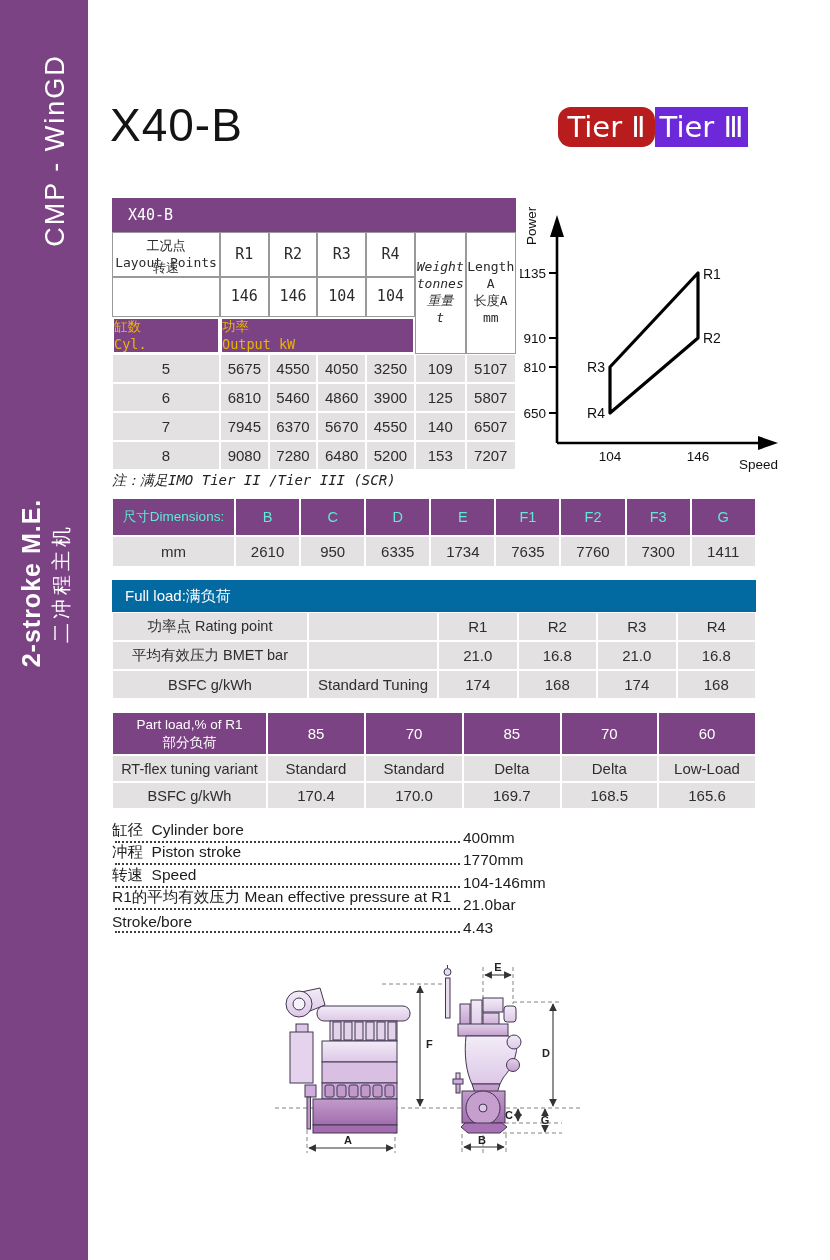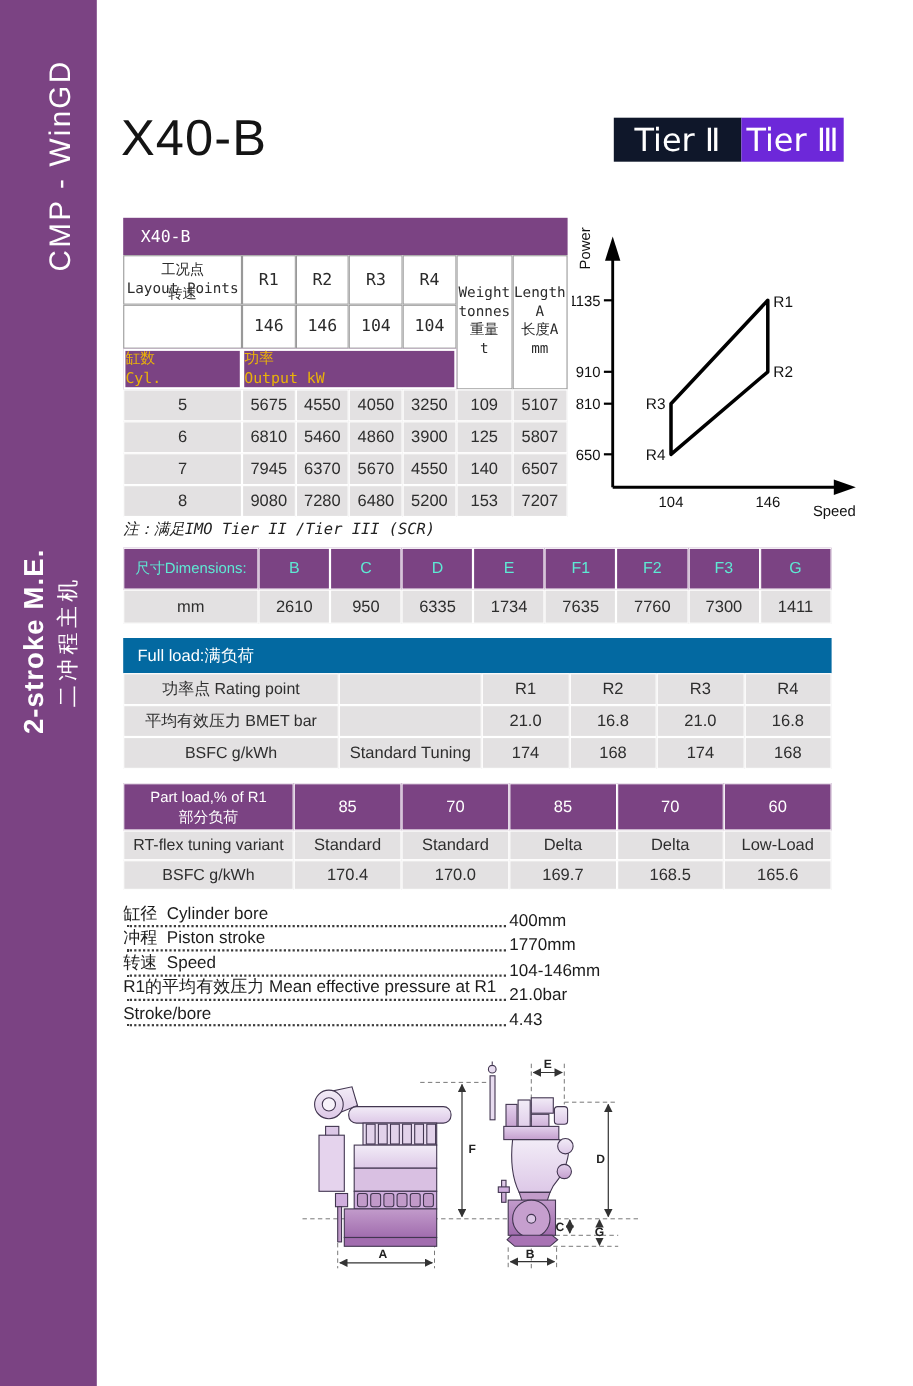--- a/index.html
+++ b/index.html
@@ -13,21 +13,21 @@
   .section { position:absolute; left:-104px; top:554px; width:300px; text-align:center;
              transform:rotate(-90deg); color:#fff; white-space:nowrap; }
   .section .s1 { font-size:25px; font-weight:bold; letter-spacing:1px; }
   .section .s2 { font-size:20px; margin-top:2px; letter-spacing:4px; }
 
   
   .page-title { position:absolute; left:110px; top:98px; font-size:46px; font-weight:400; color:#141414; letter-spacing:1px; }
   .badges { position:absolute; left:558px; top:107px; display:flex; }
   .badge { height:40px; display:flex; align-items:center; justify-content:center;
            color:#fff; font-size:29px; font-family:"DejaVu Sans", sans-serif; }
-  .badge.t2 { width:116px; background:#0f172a; }
+  .badge.t2 { width:97px; background:#b91c1c;border-radius:13px; }
   .badge.t3 { width:93px; background:#6d28d9; }
 
   
   .mt { position:absolute; left:112px; top:198px; display:grid;
         grid-template-columns:108px 48.7px 48.7px 48.7px 48.7px 51px 50px;
         grid-template-rows:34px 45px 40px 37px 29px 29px 29px 29px; }
   .mt-banner { grid-column:1/8; background:#7b4383; color:#fff; display:flex; align-items:center;
                padding-left:16px; font-family:"DejaVu Sans Mono", monospace; font-size:15px; }
   .hc { background:#fff; border:1px solid #999; display:flex; flex-direction:column;
         align-items:center; justify-content:center; font-family:"DejaVu Sans Mono", monospace;
@@ -104,21 +104,21 @@
     <div class="mt-banner">X40-B</div>
 
     <div class="hc">
       <span>工况点</span>
       <span>Layout Points</span>
     </div>
     <div class="hc pt">R1</div>
     <div class="hc pt">R2</div>
     <div class="hc pt">R3</div>
     <div class="hc pt">R4</div>
-    <div class="hc" style="grid-column:6; grid-row:2/5;">
+    <div class="hc" style="grid-column:6; grid-row:2/5;font-style:italic;">
       <span>Weight</span>
       <span>tonnes</span>
       <span>重量</span>
       <span>t</span>
     </div>
     <div class="hc" style="grid-column:7; grid-row:2/5;">
       <span>Length</span>
       <span>A</span>
       <span>长度A</span>
       <span>mm</span>

